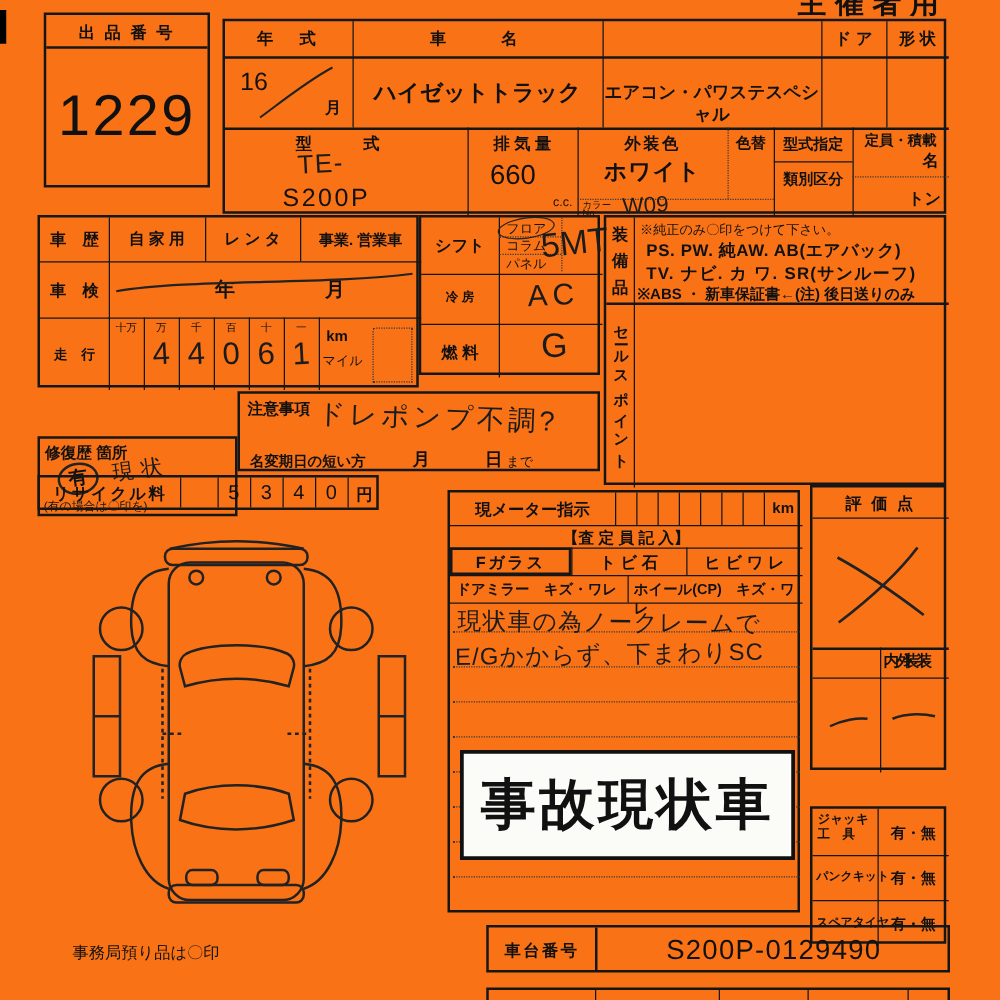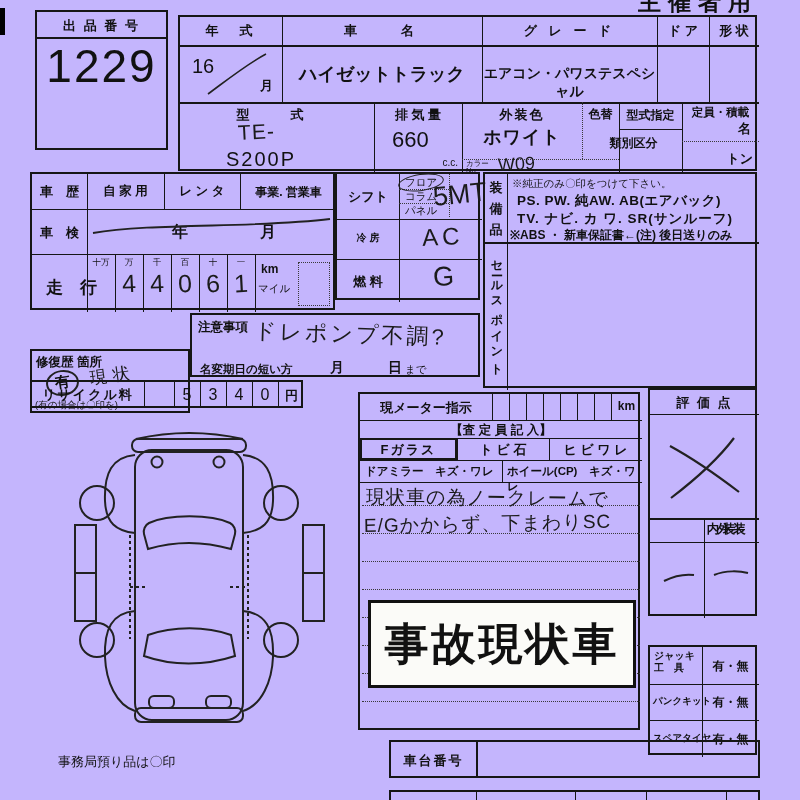--- a/index.html
+++ b/index.html
@@ -1,17 +1,17 @@
 <!DOCTYPE html>
 <html><head>
 <meta charset="utf-8">
 <style>
   * { box-sizing: border-box; margin: 0; padding: 0; }
   body { background: #e8e8e4; font-family: "Liberation Sans", sans-serif; }
-  #sheet { position: relative; width: 800px; height: 800px; background: #c4b5fd;
+  #sheet { position: relative; width: 800px; height: 800px; background: #f97316;
            overflow: hidden; color: #111; font-family: "Liberation Sans", sans-serif; }
   .a  { position: absolute; }
   .b  { position: absolute; border: 2px solid #161616; background: transparent; }
   .bd { font-weight: bold; }
   .c  { text-align: center; }
   .vl { position: absolute; width: 0; border-left: 1.5px solid #161616; }
   .hl { position: absolute; height: 0; border-top: 1.5px solid #161616; }
   .dvl{ position: absolute; width: 0; border-left: 1.5px dotted #3a3a3a; }
   .dhl{ position: absolute; height: 0; border-top: 1.5px dotted #3a3a3a; }
   .hw { position: absolute; color: #1b1b1b; transform: rotate(-3deg); transform-origin: left center; white-space: nowrap; }
@@ -24,38 +24,37 @@
 <div id="sheet">
 
   <div class="a" style="left:0;top:8px;width:5px;height:27px;background:#000;"></div>
 
   <div class="a" style="left:638px;top:0;width:150px;height:13px;overflow:hidden;">
     <span class="bd" style="display:block;font-size:23px;letter-spacing:7px;margin-top:-13px;">主催者用</span>
   </div>
 
   <div class="b" style="left:35px;top:10px;width:133px;height:140px;">
     <div class="c bd" style="padding-top:5px;font-size:13px;letter-spacing:2px;border-bottom:2px solid #161616;height:27px;">出 品 番 号</div>
-    <div class="c" style="font-size:46px;letter-spacing:2px;">1229</div>
+    <div class="c" style="font-size:46px;margin-top:26px;letter-spacing:2px;">1229</div>
   </div>
 
   <div class="b" style="left:178px;top:15px;width:579px;height:156px;">
     <div class="hl" style="left:0;top:28px;width:579px;border-top-width:2px;"></div>
     <div class="hl" style="left:0;top:85px;width:579px;border-top-width:2px;"></div>
     <div class="vl" style="left:102px;top:0;height:85px;"></div>
     <div class="vl" style="left:302px;top:0;height:85px;"></div>
     <div class="vl" style="left:477px;top:0;height:85px;"></div>
     <div class="vl" style="left:529px;top:0;height:85px;"></div>
     <div class="vl" style="left:194px;top:85px;height:71px;"></div>
     <div class="vl" style="left:282px;top:85px;height:71px;"></div>
     <div class="vl" style="left:439px;top:85px;height:71px;"></div>
     <div class="vl" style="left:502px;top:85px;height:71px;"></div>
 
     <div class="a c bd" style="left:0;top:5px;width:102px;font-size:13px;letter-spacing:4px;">年　式</div>
     <div class="a c bd" style="left:102px;top:5px;width:200px;font-size:13px;letter-spacing:6px;">車　　名</div>
-    <div class="a c bd" style="left:302px;top:5px;width:175px;font-size:13px;letter-spacing:4px;">グ レ ー ド</div>
     <div class="a c bd" style="left:477px;top:5px;width:52px;font-size:13px;">ド ア</div>
     <div class="a c bd" style="left:529px;top:5px;width:50px;font-size:13px;">形 状</div>
 
     <div class="a" style="left:12px;top:38px;font-size:20px;">16</div>
     <svg style="left:22px;top:33px;" width="70" height="48" viewBox="0 0 70 48">
         <path d="M6 44 C 25 30, 45 14, 64 4" stroke="#222" stroke-width="1.6" fill="none"></path>
       </svg>
     <div class="a bd" style="left:80px;top:60px;font-size:13px;">月</div>
     <div class="a c bd" style="left:102px;top:45px;width:200px;font-size:18px;">ハイゼットトラック</div>
     <div class="a c bd" style="left:302px;top:48px;width:175px;font-size:14px;">エアコン・パワステスペシャル</div>
@@ -71,21 +70,21 @@
     <div class="dvl" style="left:402px;top:85px;height:57px;"></div>
     <div class="dhl" style="left:282px;top:142px;width:157px;"></div>
     <div class="a c bd" style="left:282px;top:108px;width:120px;font-size:18px;letter-spacing:1px;">ホワイト</div>
     <div class="a" style="left:286px;top:143px;font-size:7.5px;line-height:7px;">
       <div>カラー</div>
         <div>No.</div>
     </div>
     <div class="hw" style="left:318px;top:138px;font-size:18px;">W09</div>
     <div class="hl" style="left:439px;top:112px;width:63px;"></div>
     <div class="a c bd" style="left:439px;top:90px;width:63px;font-size:12px;">型式指定</div>
-    <div class="a c bd" style="left:422px;top:118px;width:63px;font-size:12px;">類別区分</div>
+    <div class="a c bd" style="left:439px;top:118px;width:63px;font-size:12px;">類別区分</div>
     <div class="a c bd" style="left:502px;top:88px;width:77px;font-size:11.5px;">定員・積載</div>
     <div class="dhl" style="left:502px;top:124px;width:77px;"></div>
     <div class="a bd" style="left:502px;top:103px;width:69px;text-align:right;font-size:13px;">名</div>
     <div class="a bd" style="left:502px;top:133px;width:71px;text-align:right;font-size:13px;">トン</div>
   </div>
 
   <div class="b" style="left:30px;top:172px;width:305px;height:138px;">
     <div class="vl" style="left:55px;top:0;height:138px;"></div>
     <div class="hl" style="left:0;top:35px;width:305px;"></div>
     <div class="hl" style="left:0;top:80px;width:305px;"></div>
@@ -94,21 +93,21 @@
     <div class="vl" style="left:208px;top:0;height:35px;"></div>
     <div class="a c bd" style="left:55px;top:9px;width:77px;font-size:12.5px;">自 家 用</div>
     <div class="a c bd" style="left:132px;top:9px;width:76px;font-size:12.5px;">レ ン タ</div>
     <div class="a c bd" style="left:208px;top:10px;width:97px;font-size:12px;">事業. 営業車</div>
     <div class="a c bd" style="left:0;top:50px;width:55px;font-size:13px;">車　検</div>
     <div class="a bd" style="left:140px;top:48px;font-size:16px;">年</div>
     <div class="a bd" style="left:228px;top:48px;font-size:16px;">月</div>
     <svg style="left:58px;top:40px;" width="244" height="26" viewBox="0 0 244 26">
         <path d="M3 19 C 60 9, 170 14, 240 5" stroke="#222" stroke-width="1.8" fill="none"></path>
       </svg>
-    <div class="a c bd" style="left:12px;top:102px;width:55px;font-size:17px;">走　行</div>
+    <div class="a c bd" style="left:0;top:102px;width:55px;font-size:11px;">走　行</div>
     <div class="vl" style="left:83px;top:80px;height:58px;"></div>
     <div class="vl" style="left:111px;top:80px;height:58px;"></div>
     <div class="vl" style="left:139px;top:80px;height:58px;"></div>
     <div class="vl" style="left:167px;top:80px;height:58px;"></div>
     <div class="vl" style="left:195px;top:80px;height:58px;"></div>
     <div class="vl" style="left:223px;top:80px;height:58px;"></div>
     <div class="a c" style="left:55px;top:83px;width:28px;font-size:8.5px;">十万</div>
     <div class="a c" style="left:83px;top:83px;width:28px;font-size:8.5px;">万</div>
     <div class="a c" style="left:111px;top:83px;width:28px;font-size:8.5px;">千</div>
     <div class="a c" style="left:139px;top:83px;width:28px;font-size:8.5px;">百</div>
@@ -260,20 +259,21 @@
     <div class="a c bd" style="left:52px;top:11px;width:57px;font-size:12px;">有・無</div>
     <div class="a bd" style="left:3px;top:48px;font-size:9.5px;">パンクキット</div>
     <div class="a c bd" style="left:52px;top:47px;width:57px;font-size:12px;">有・無</div>
     <div class="a bd" style="left:3px;top:85px;font-size:9.5px;">スペアタイヤ</div>
     <div class="a c bd" style="left:52px;top:84px;width:57px;font-size:12px;">有・無</div>
   </div>
 
   <div class="b" style="left:389px;top:740px;width:371px;height:38px;">
     <div class="vl" style="left:85px;top:0;height:34px;border-left-width:2px;"></div>
     <div class="a c bd" style="left:0;top:10px;width:85px;font-size:13px;letter-spacing:2px;">車台番号</div>
+    <div class="a c" style="left:85px;top:5px;width:286px;font-size:22px;letter-spacing:1px;">S200P-0129490</div>
   </div>
 
   <div class="b" style="left:389px;top:790px;width:371px;height:14px;">
     <div class="vl" style="left:85px;top:0;height:10px;"></div>
     <div class="vl" style="left:184px;top:0;height:10px;"></div>
     <div class="vl" style="left:255px;top:0;height:10px;"></div>
     <div class="vl" style="left:335px;top:0;height:10px;"></div>
   </div>
 
   <div class="a" style="left:58px;top:753px;font-size:13px;">事務局預り品は〇印</div>

